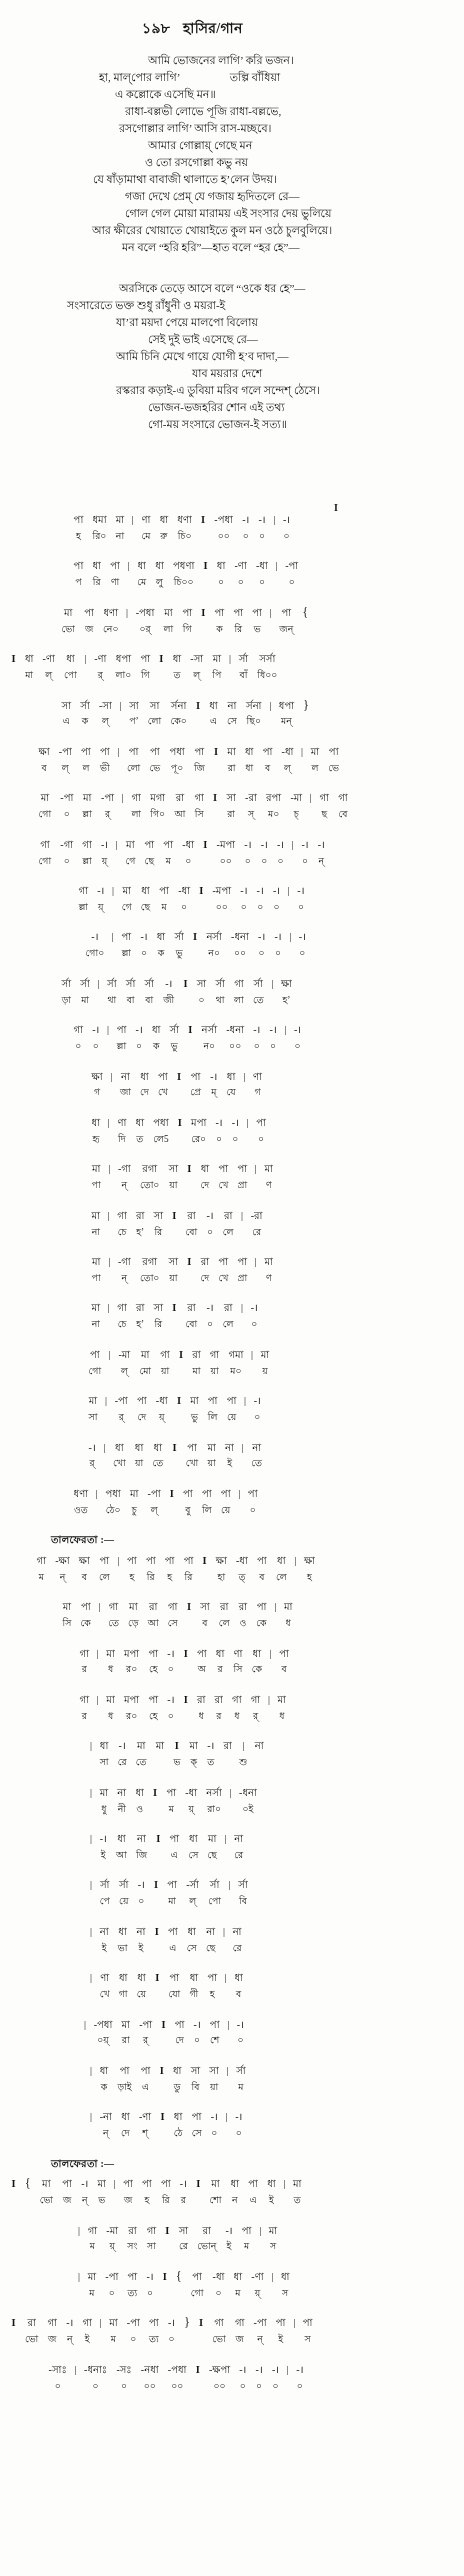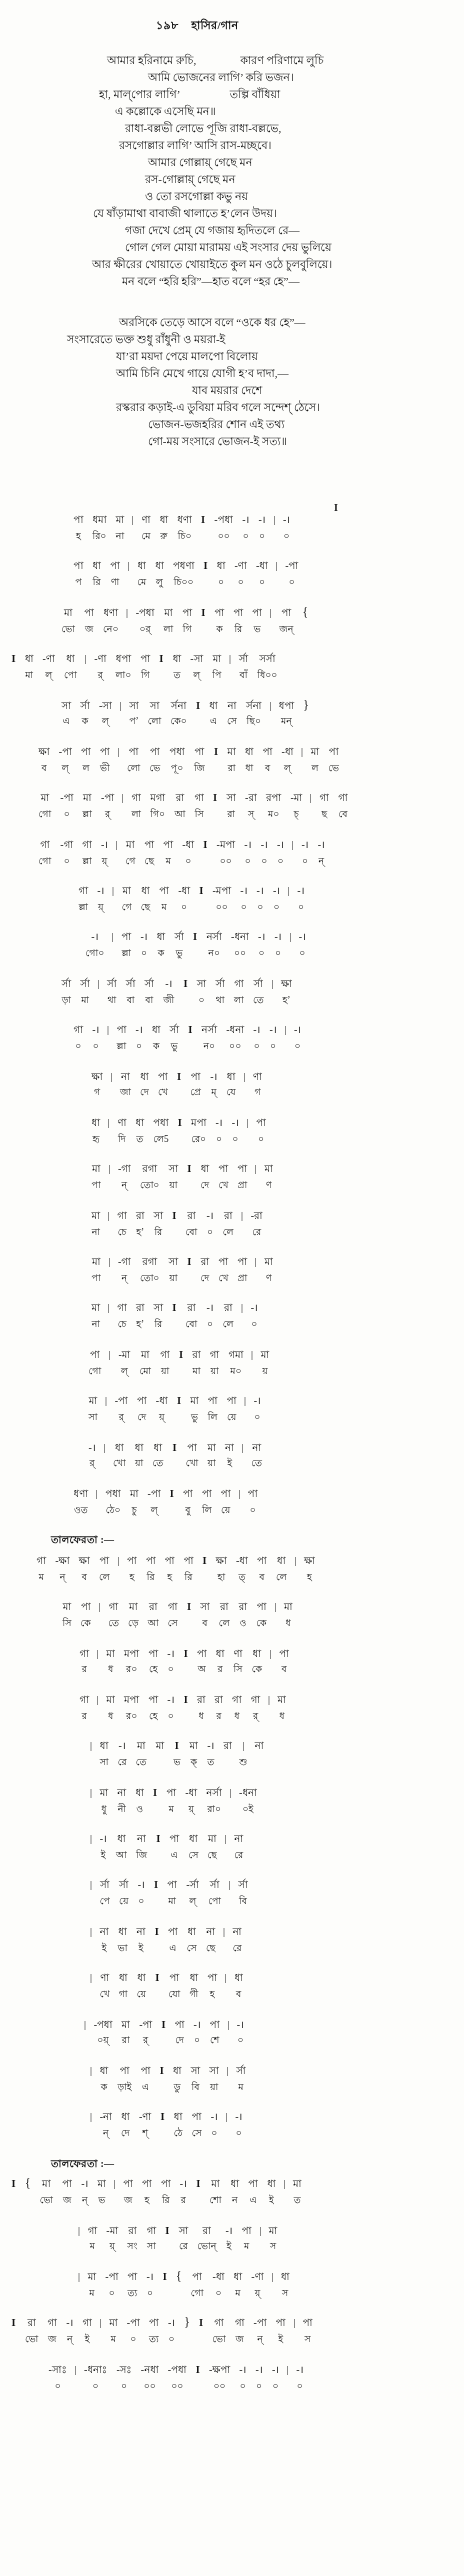--- a/index.html
+++ b/index.html
@@ -4,21 +4,21 @@
 <style>
   html,body{margin:0;padding:0;}
   body{
     width:465px;height:2576px;position:relative;
     background:#fdfdfb;color:#151515;
     font-family:"Liberation Serif","DejaVu Serif",serif;
     overflow:hidden;
   }
   .page{position:absolute;inset:0;}
   
-  .hdr{position:absolute;top:17.4px;left:156px;font-size:11px;font-weight:bold;letter-spacing:0.3px;text-align:right;}
+  .hdr{position:absolute;top:17.4px;left:142px;font-size:14px;font-weight:bold;letter-spacing:0.3px;text-align:right;}
   .hdr .num{margin-right:12.8px;}
   
   .taalmark{position:absolute;top:502px;left:334px;font-size:10px;font-weight:bold;font-family:"Liberation Serif",serif;}
   
   .lyrics{position:absolute;top:52px;left:0;width:465px;}
   .lyr{white-space:pre-wrap;font-size:11px;line-height:17px;height:17px;overflow:visible;}
   
   .notation{position:absolute;top:512px;left:0;width:465px;}
   .nlabel{font-size:10px;font-weight:bold;margin:5.8px 0 3.5px 0;letter-spacing:0.3px;}
   .nline{display:flex;align-items:flex-start;margin-bottom:15.7px;}
@@ -35,37 +35,36 @@
 
 <div class="page">
 
   <div class="hdr">
     <span class="num">১৯৮</span><span>হাসির/গান</span>
   </div>
 
   <div class="taalmark">I</div>
 
   <div class="lyrics">
-      <div class="lyr" style="margin-left: 107px;">আমার হরিনামে রুচি,    কারণ পরিণামে লুচি</div>
       <div class="lyr" style="margin-left: 148px;">আমি ভোজনের লাগি’ করি ভজন।</div>
       <div class="lyr" style="margin-left: 99px;">হা, মাল্‌পোর লাগি’     তল্পি বাঁধিয়া</div>
       <div class="lyr" style="margin-left: 115px;">এ কল্লোকে এসেছি মন॥</div>
       <div class="lyr" style="margin-left: 125px;">রাধা-বল্লভী লোভে পূজি রাধা-বল্লভে,</div>
       <div class="lyr" style="margin-left: 119px;">রসগোল্লার লাগি’ আসি রাস-মচ্ছবে।</div>
       <div class="lyr" style="margin-left: 148px;">আমার গোল্লায়্ গেছে মন</div>
-      <div class="lyr" style="margin-left: 145px;">রস-গোল্লায়্ গেছে মন</div>
       <div class="lyr" style="margin-left: 145px;">ও তো রসগোল্লা কভু নয়</div>
       <div class="lyr" style="margin-left: 93px;">যে ষাঁড়ামাথা বাবাজী থালাতে হ’লেন উদয়।</div>
       <div class="lyr" style="margin-left: 125px;">গজা দেখে প্রেম্ যে গজায় হৃদিতলে রে—</div>
       <div class="lyr" style="margin-left: 125px;">গোল গেল মোয়া মারাময় এই সংসার দেয় ভুলিয়ে</div>
       <div class="lyr" style="margin-left: 92px;">আর ক্ষীরের খোয়াতে খোয়াইতে কুল মন ওঠে চুলবুলিয়ে।</div>
       <div class="lyr" style="margin-left: 122px;">মন বলে “হরি হরি”—হাত বলে “হর হে”—</div>
       <div class="lyr" style="margin-left: 119px; margin-top: 24px;">অরসিকে তেড়ে আসে বলে “ওকে ধর হে”—</div>
       <div class="lyr" style="margin-left: 67px;">সংসারেতে ভক্ত শুধু রাঁধুনী ও ময়রা-ই</div>
       <div class="lyr" style="margin-left: 116px;">যা’রা ময়দা পেয়ে মালপো বিলোয়</div>
+      <div class="lyr" style="margin-left: 148px;">সেই দুই ভাই এসেছে রে—</div>
       <div class="lyr" style="margin-left: 116px;">আমি চিনি মেখে গায়ে যোগী হ’ব দাদা,—</div>
       <div class="lyr" style="margin-left: 192px;">যাব ময়রার দেশে</div>
       <div class="lyr" style="margin-left: 116px;">রস্করার কড়াই-এ ডুবিয়া মরিব গলে সন্দেশ্ ঠেসে।</div>
       <div class="lyr" style="margin-left: 148px;">ভোজন-ভজহরির শোন এই তথ্য</div>
       <div class="lyr" style="margin-left: 148px;">গো-ময় সংসারে ভোজন-ই সত্য॥</div>
     </div>
 
   <div class="notation">
       <div class="nline" style="margin-left: 69px;">
         <span class="cell">

